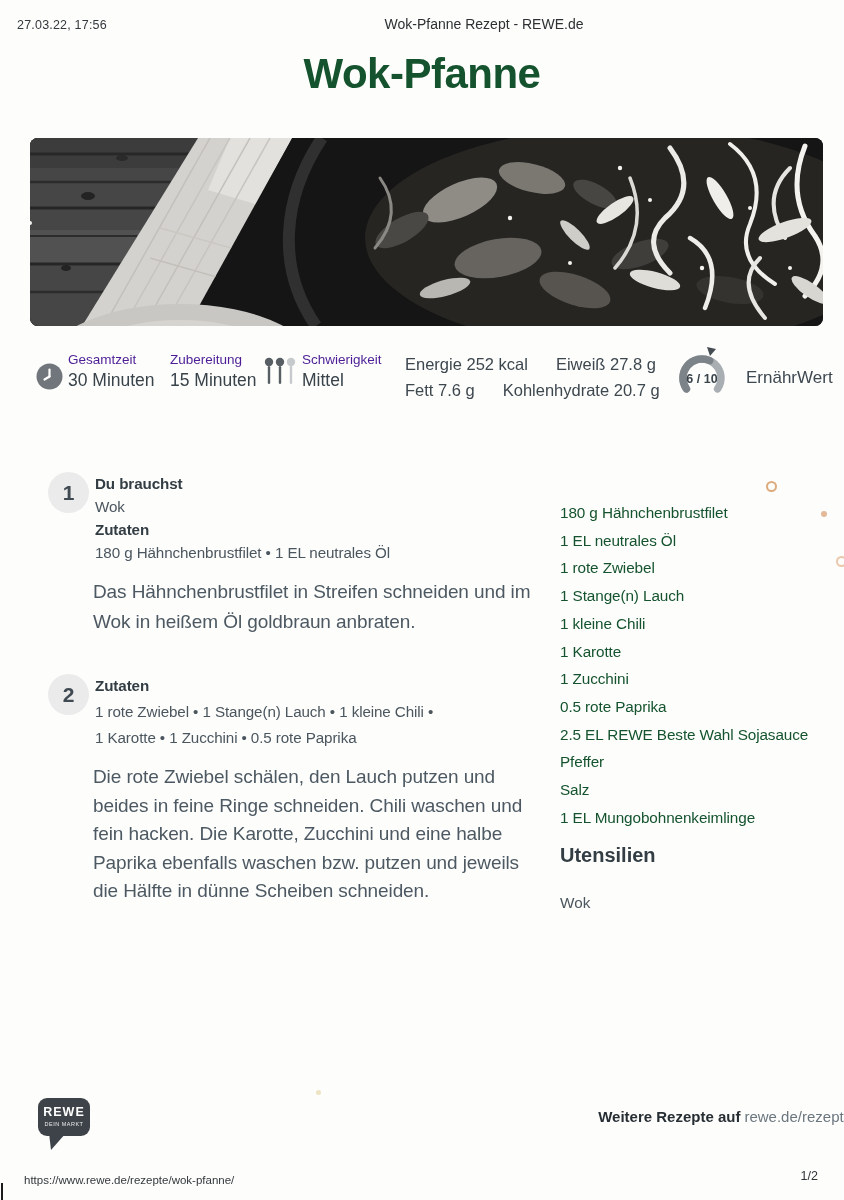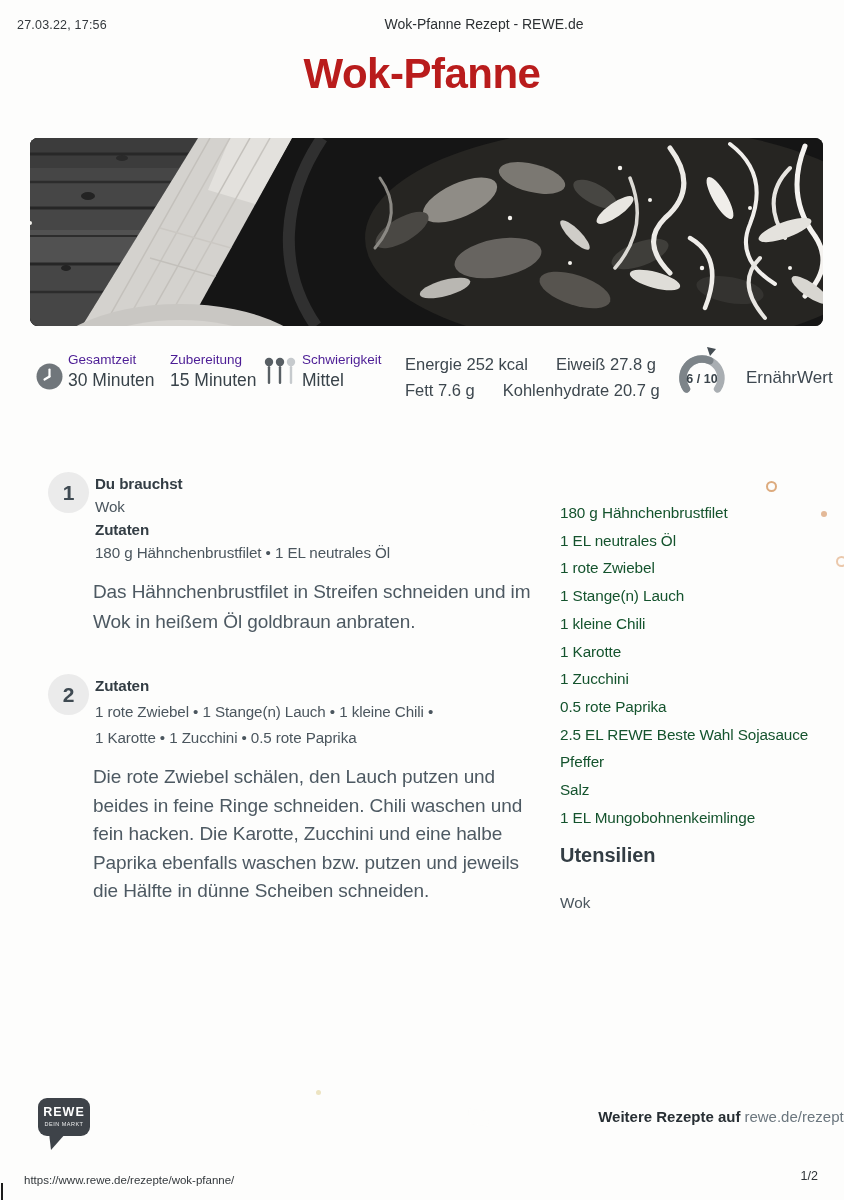--- a/index.html
+++ b/index.html
@@ -8,21 +8,21 @@
     background:#fdfdfc;
     font-family:"Liberation Sans","DejaVu Sans",sans-serif;
     color:#4b565e;
   }
   
   .hdr-ts{position:absolute;top:18px;left:17px;font-size:12.5px;color:#34393d;letter-spacing:.2px;}
   .hdr-doc{position:absolute;top:16px;left:0;width:100%;text-align:center;font-size:14px;color:#2d3134;}
   .hdr-doc span{position:relative;left:62px;}
   
   .title{position:absolute;top:50px;left:0;width:100%;margin:0;text-align:center;
-         font-size:42px;font-weight:bold;color:#b91c1c;letter-spacing:-.5px;}
+         font-size:42px;font-weight:bold;color:#14532d;letter-spacing:-.5px;}
   
   .photo{position:absolute;top:138px;left:30px;width:793px;height:188px;border-radius:8px;
          overflow:hidden;background:#161616;}
   .photo svg{display:block;width:100%;height:100%;}
   
   .meta-label{font-size:13.5px;color:#4c1d95;}
   .meta-value{font-size:17.5px;color:#39434a;margin-top:3px;}
   .m-clock{position:absolute;top:363px;left:36px;}
   .m-total{position:absolute;top:352px;left:68px;}
   .m-prep{position:absolute;top:352px;left:170px;}

